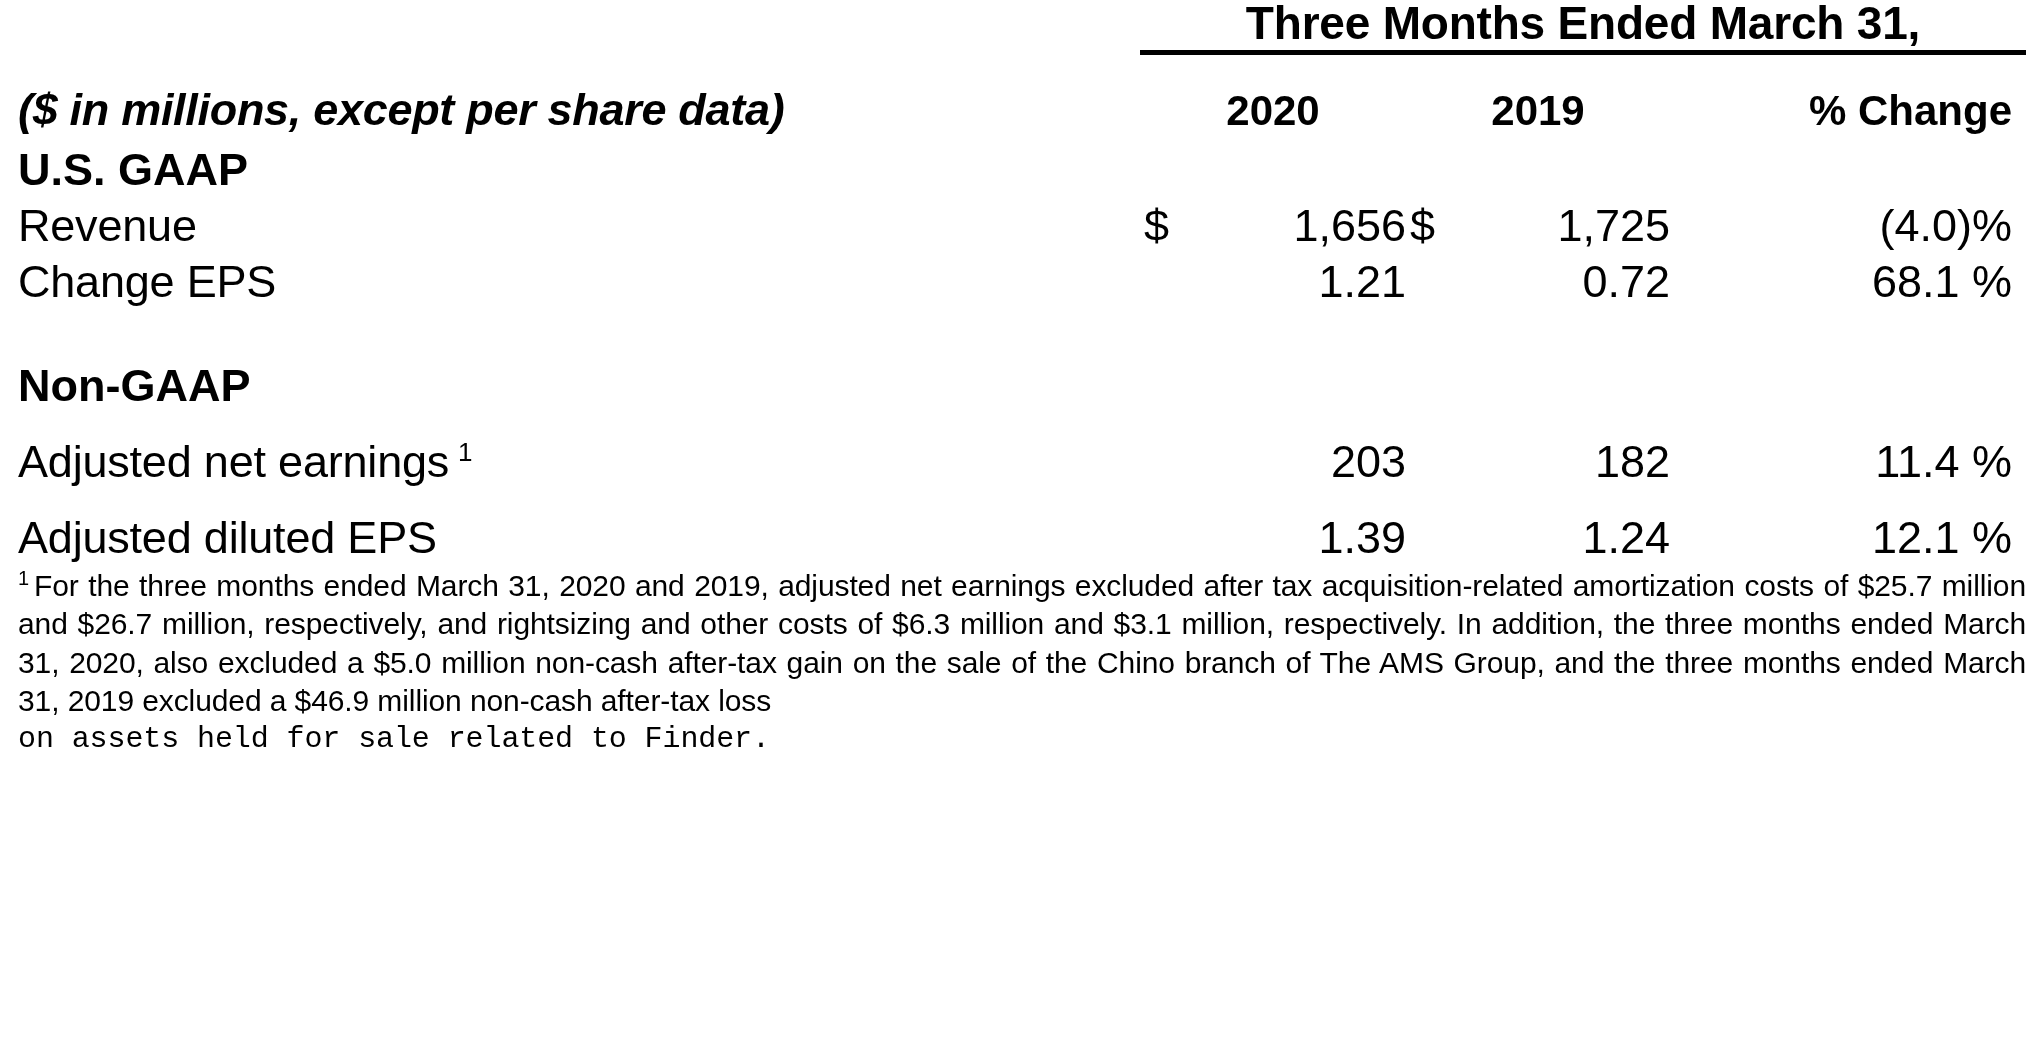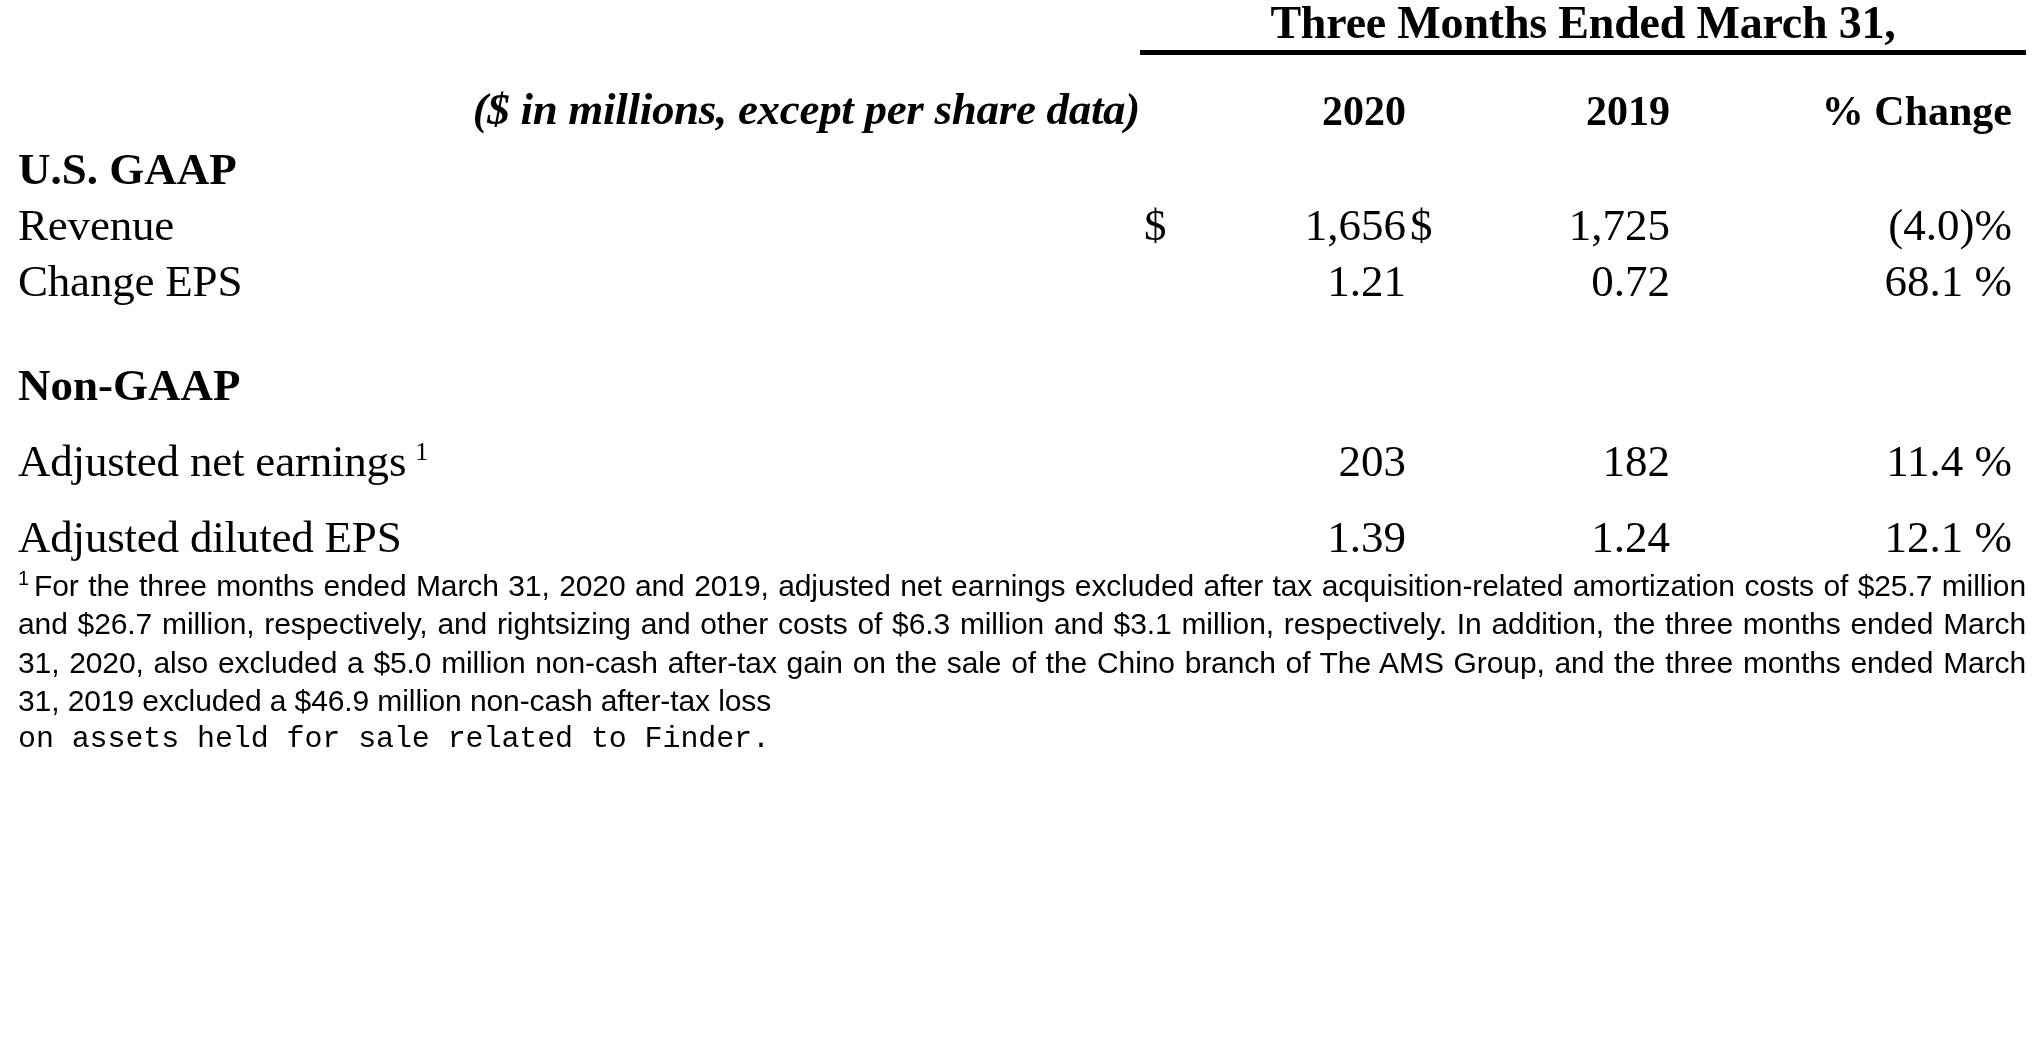--- a/index.html
+++ b/index.html
@@ -40,39 +40,37 @@
   col.c-2019    { width:  196px; }
   col.c-change  { width:  356px; }
 
   td, th {
     padding: 0;
     margin: 0;
     vertical-align: bottom;
     font-weight: normal;
     text-align: left;
     white-space: nowrap;
-    font-family: Liberation Serif, serif;
   }
 
   
   .hdr-span {
     text-align: center;
     font-weight: bold;
     font-size: 46px;
     padding-bottom: 3px;
     border-bottom: 5px solid #000;
     letter-spacing: -0.2px;
   }
   .hdr-spacer { border-bottom: none; }
 
   .row-hdr2 td {
     height: 78px;
     vertical-align: bottom;
     padding-bottom: 4px;
-    text-align: right;
   }
   .unit-note {
     font-style: italic;
     font-weight: bold;
     font-size: 45px;
     letter-spacing: -0.3px;
   }
   .col-head {
     text-align: center;
     font-weight: bold;

